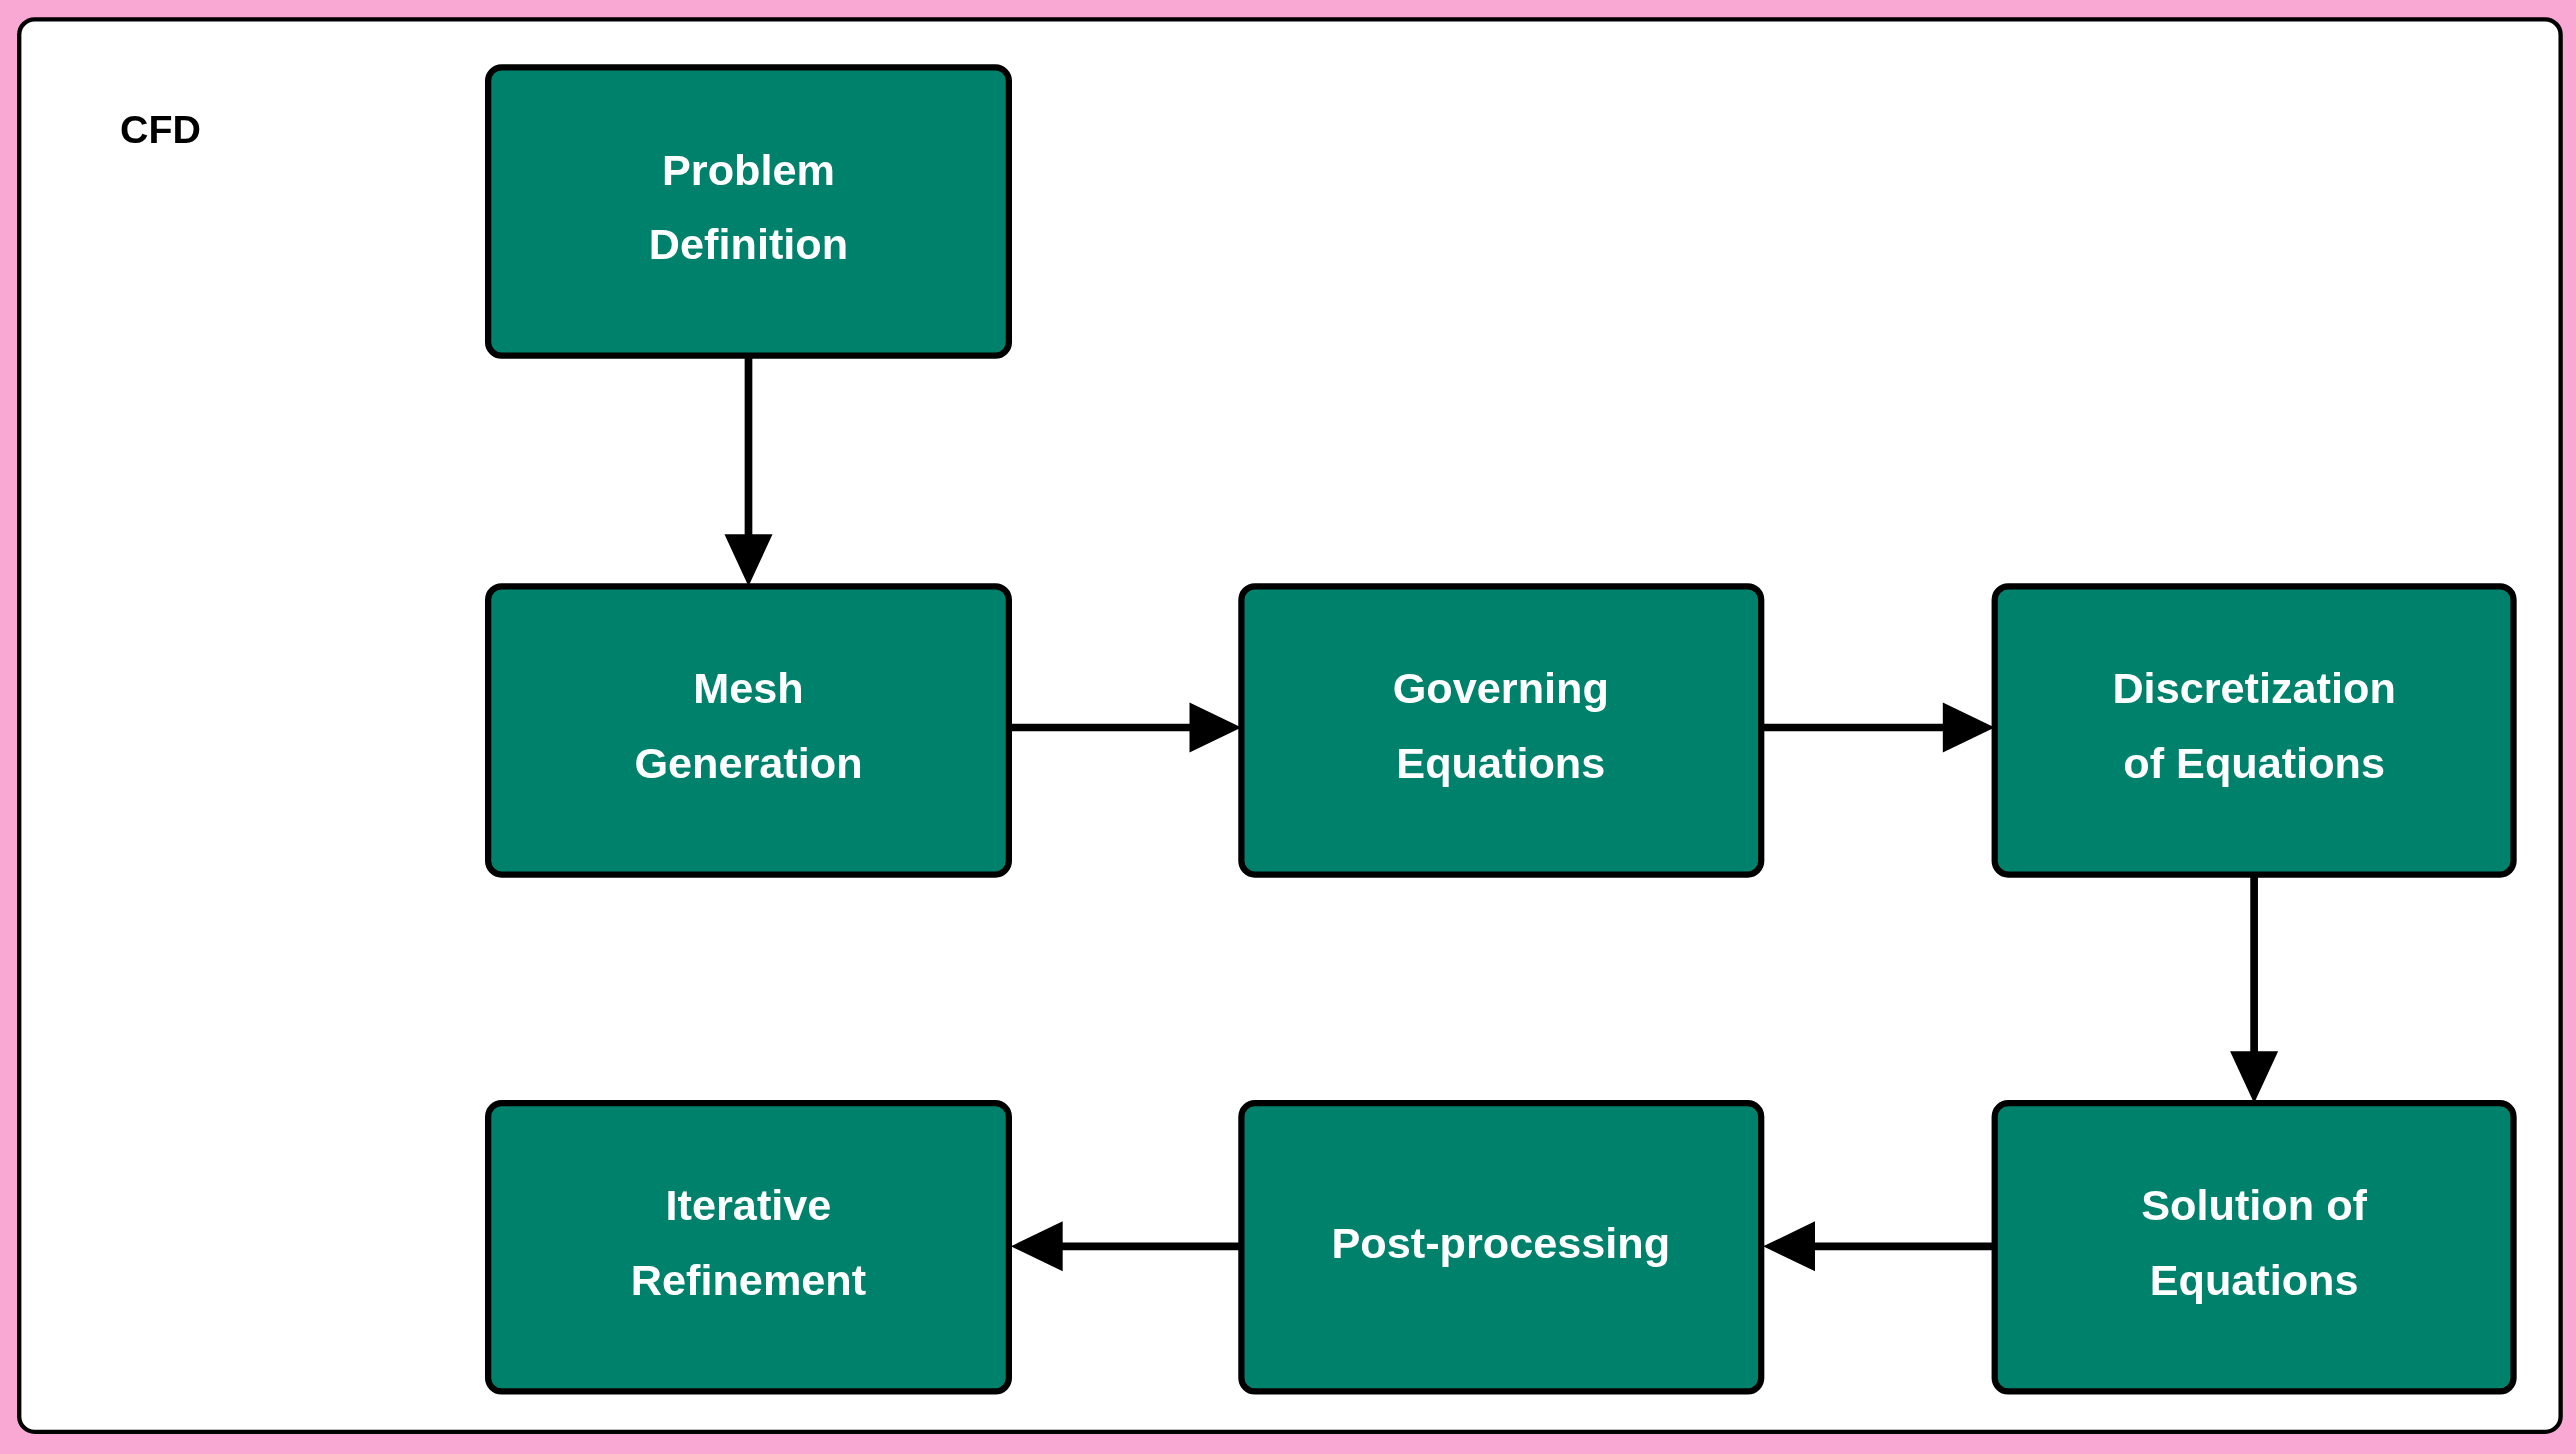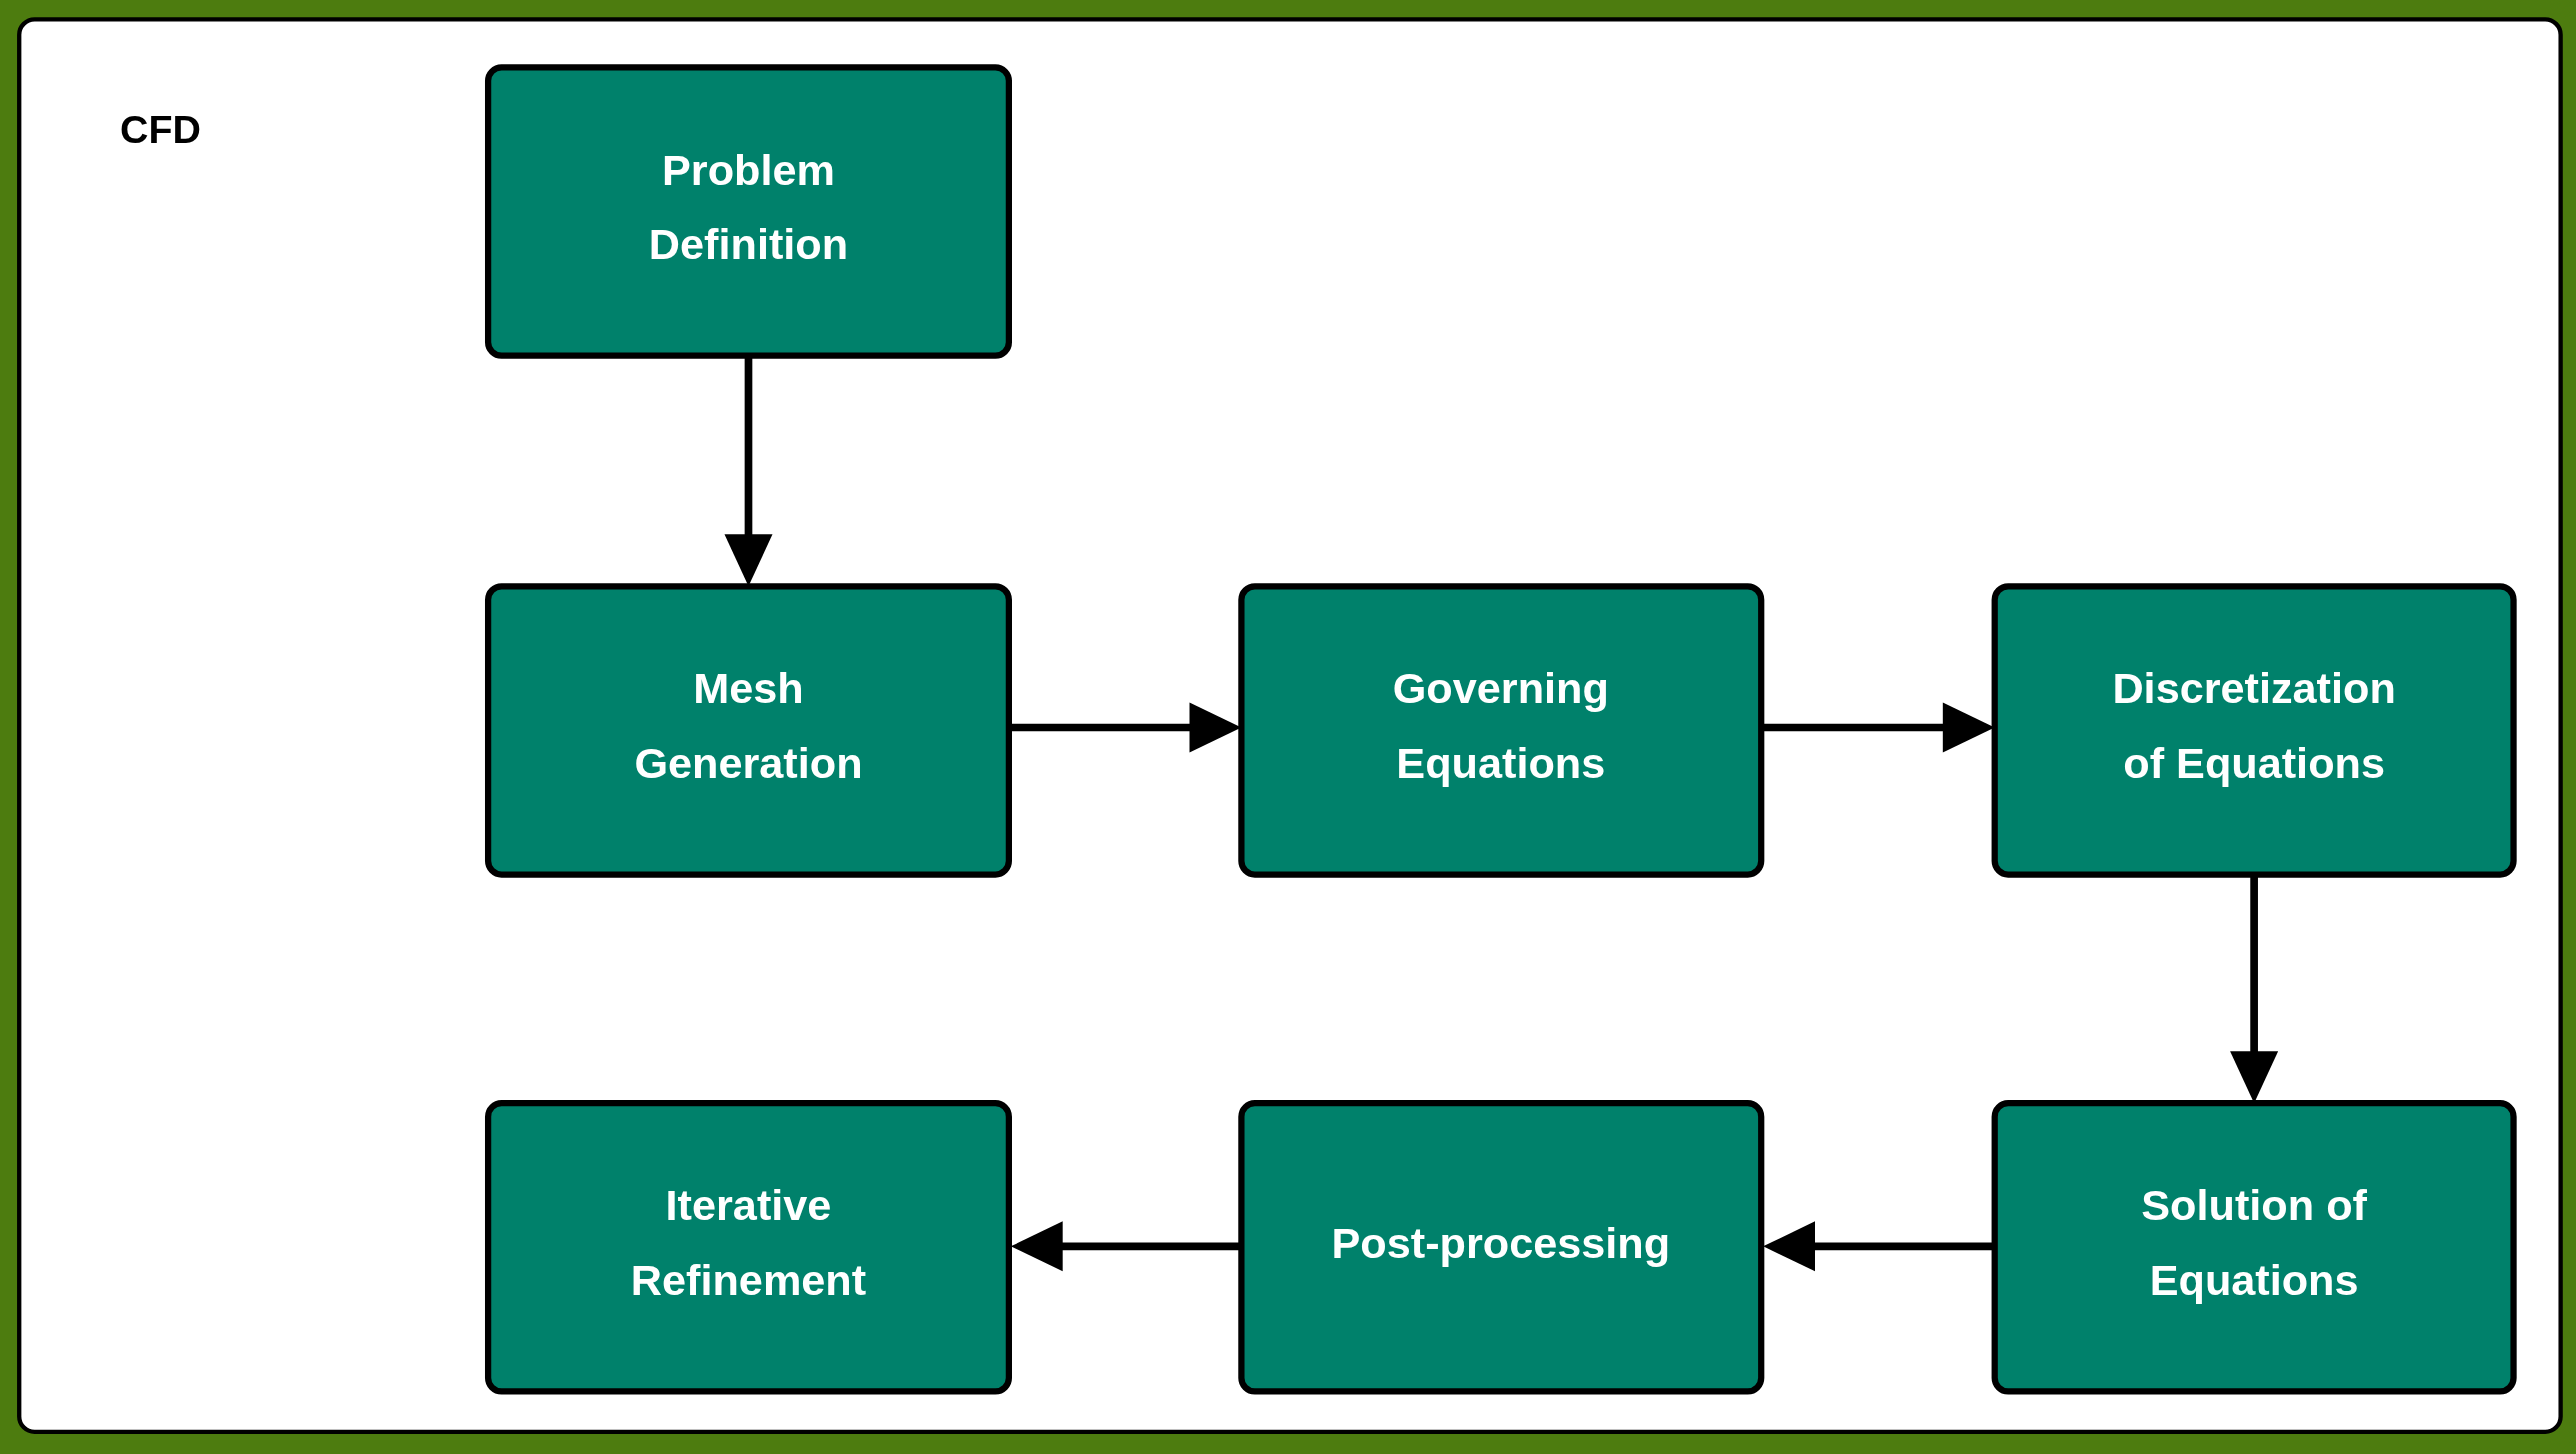--- a/index.html
+++ b/index.html
@@ -10,21 +10,21 @@
   body {
     width: 2576px;
     height: 1455px;
     overflow: hidden;
     font-family: "Liberation Sans", sans-serif;
   }
   #diagram-root {
     position: relative;
     width: 2576px;
     height: 1455px;
-    background: #4d7c0f;
+    background: #f9a8d4;
   }
   svg.flow {
     position: absolute;
     top: 0;
     left: 0;
     width: 2576px;
     height: 1455px;
     display: block;
   }
   .cluster-box {

